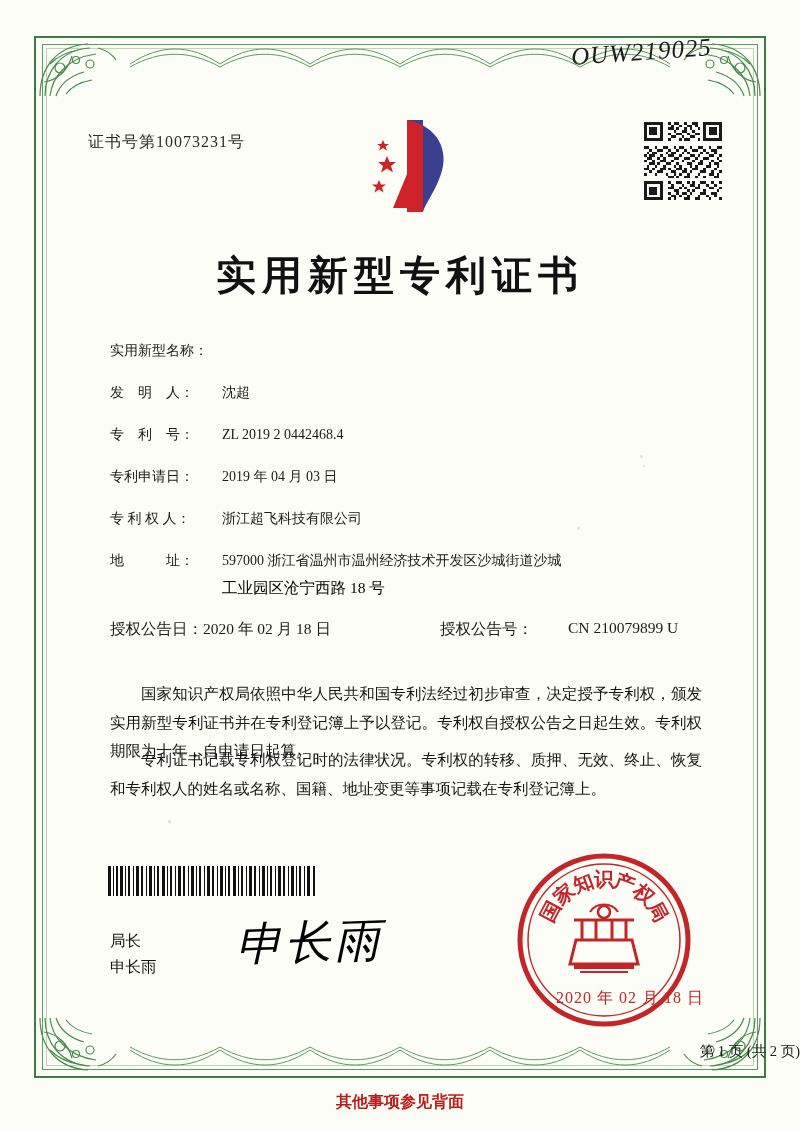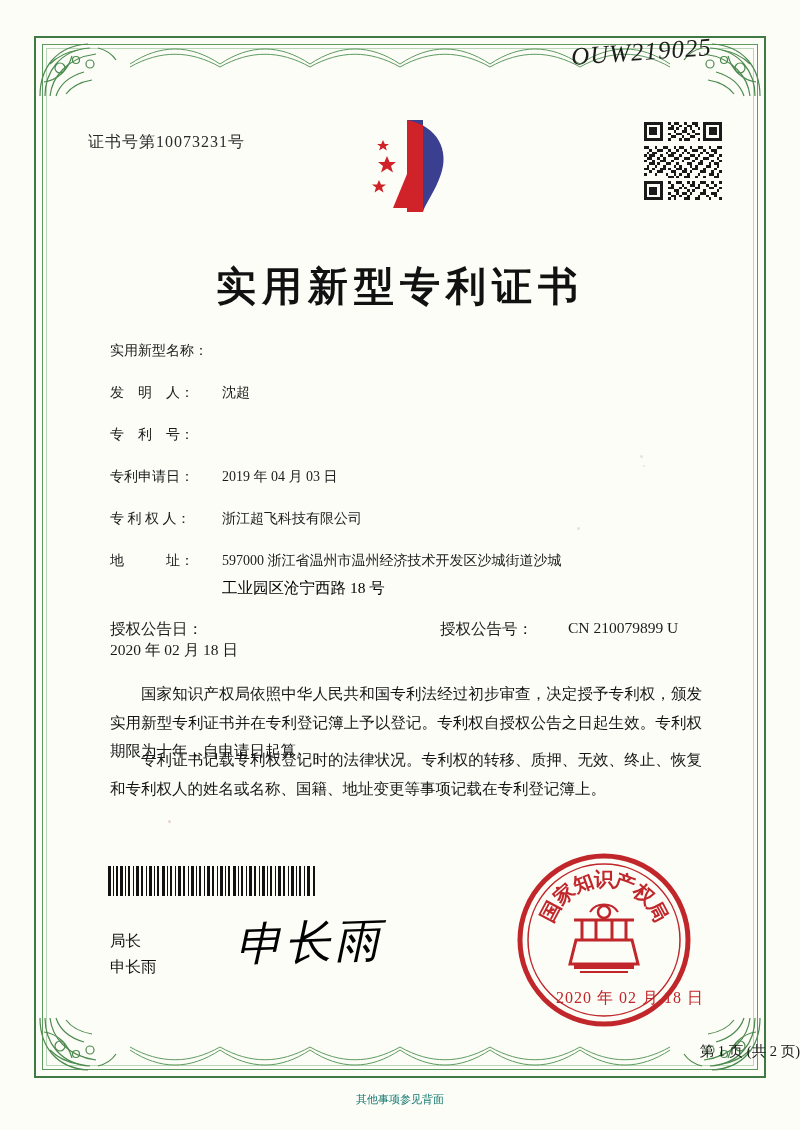--- a/index.html
+++ b/index.html
@@ -65,30 +65,29 @@
   
   .qr { position:absolute; right:78px; top:122px; width:78px; height:78px; }
   .qr svg { width:100%; height:100%; display:block; }
 
   .title {
     position:absolute; left:0; right:0; top:248px;
     text-align:center;
     font-size:40px; font-weight:bold; letter-spacing:6px;
     color:#111;
     font-family:"DejaVu Sans", sans-serif;
-    margin-top:11px;
   }
 
   .fields { position:absolute; left:110px; top:340px; width:600px; }
   .row { display:flex; font-size:14px; color:#1a1a1a; margin-bottom:21px; line-height:1.5; }
   .row .lbl { width:112px; flex:none; letter-spacing:0px; }
   .row .val { flex:1; }
 
   .row2col { display:flex; font-size:15.5px; color:#1a1a1a; margin-bottom:18px; }
-  .row2col .c1 { width:330px; display:flex;flex-direction:column; }
+  .row2col .c1 { width:330px; display:flex; }
   .row2col .c2 { display:flex;gap:16px; }
   .row2col .c2 .lbl2 { width:112px; flex:none; }
 
   .addr-cont { margin-left:112px; font-size:15.5px; margin-top:-14px; margin-bottom:20px; }
 
   .para {
     position:absolute; left:110px; width:592px;
     font-size:15.5px; line-height:1.85; color:#151515; text-align:justify;
   }
   .p1 { top:672px; }
@@ -112,21 +111,21 @@
     position:absolute; right:96px; top:988px;
     font-size:16px; color:#c0262a; letter-spacing:1px;
   }
 
   .page-no {
     position:absolute; left:0; right:0; top:1042px; text-align:right;
     font-size:14.5px; color:#1a1a1a;
   }
   .footer-note {
     position:absolute; left:0; right:0; top:1092px; text-align:center;
-    font-size:11px; color:#0f766e;
+    font-size:16px; color:#b91c1c;font-weight:bold;
   }
   .speck { position:absolute; background:#cfcfc5; border-radius:50%; opacity:.55; }
 </style>
 </head>
 <body>
 
 <div class="page">
 
   <div class="frame-outer"></div>
   <div class="frame-inner"></div>
@@ -427,20 +426,21 @@
   <div class="fields">
     <div class="row">
       <div class="lbl">实用新型名称：</div>
     </div>
     <div class="row">
       <div class="lbl">发　明　人：</div>
       <div class="val">沈超</div>
     </div>
     <div class="row">
       <div class="lbl">专　利　号：</div>
+      <div class="val">ZL 2019 2 0442468.4</div>
     </div>
     <div class="row">
       <div class="lbl">专利申请日：</div>
       <div class="val">2019 年 04 月 03 日</div>
     </div>
     <div class="row">
       <div class="lbl">专 利 权 人：</div>
       <div class="val">浙江超飞科技有限公司</div>
     </div>
     <div class="row">

